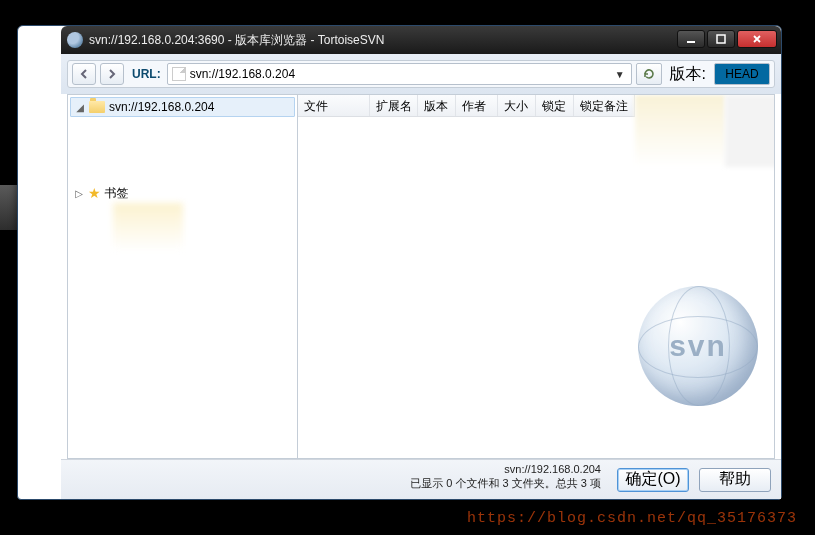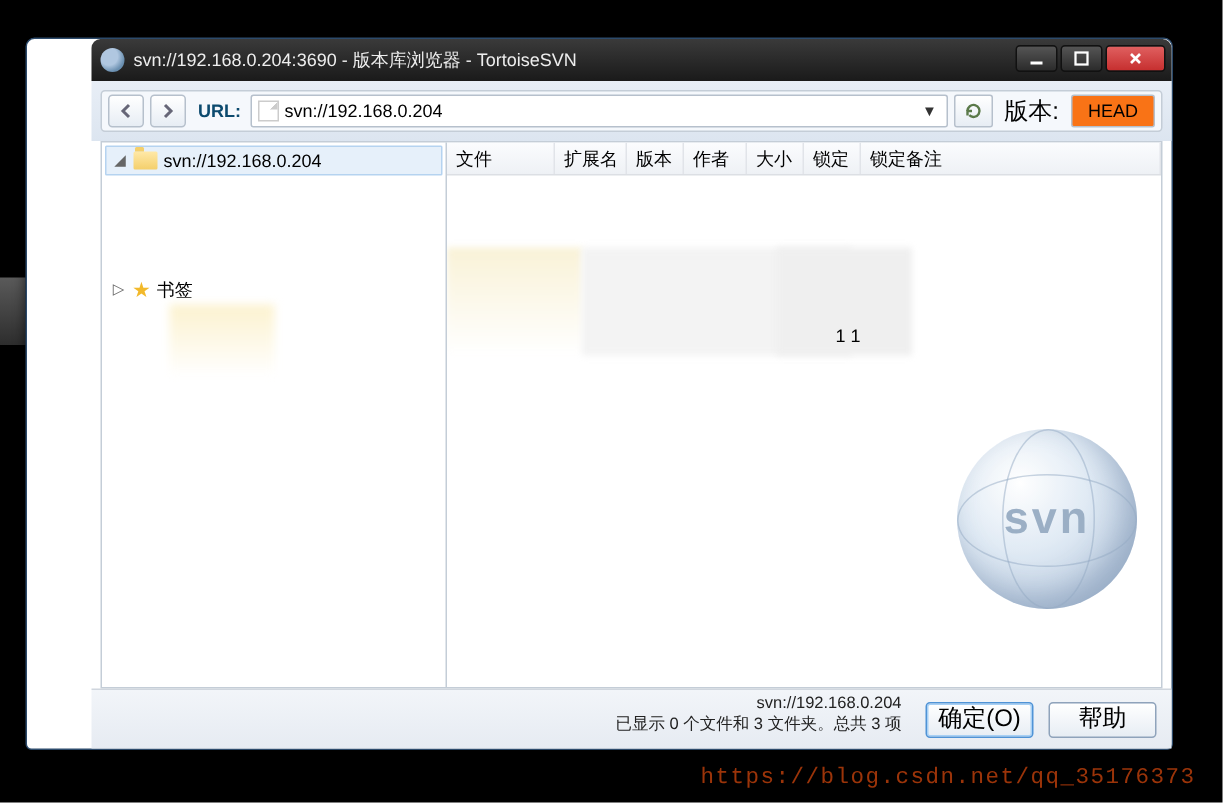--- a/index.html
+++ b/index.html
@@ -53,38 +53,38 @@
   .page-icon::after { content:""; position:absolute; top:0; right:0; width:5px; height:5px; background:linear-gradient(135deg,#fff 49%,#ccc 50%); }
   .dd-arrow { color:#333; font-size: 10px; padding: 0 2px; }
   .tb-btn {
     width: 26px; height: 22px; border: 1px solid #b6c0cc; border-radius: 2px;
     background: linear-gradient(#fff,#e7edf4);
     display: flex; align-items: center; justify-content: center;
   }
   .rev-label { font-size: 16px; padding: 0 4px; }
   .rev-input {
     width: 56px; height: 22px; border: 1px solid #b6c0cc; border-radius: 2px;
-    background: #f97316; font-size: 12px; text-align: center; line-height: 20px;
+    background: #0369a1; font-size: 12px; text-align: center; line-height: 20px;
   }
   
   .body-split {
     flex: 1 1 auto; display: flex; border: 1px solid #c4cdd7; margin: 0 6px 0 6px;
     background: #fff; min-height: 0;
   }
   .tree-pane {
     width: 230px; border-right: 1px solid #c4cdd7; padding: 2px; font-size: 12px;
     overflow: hidden;
   }
   .tree-row { display: flex; align-items: center; height: 20px; padding: 0 4px; gap: 4px; }
   .tree-row.selected { background: #e6f0fa; border: 1px solid #b5d3f0; border-radius: 1px; }
   .expand { width: 10px; color: #666; font-size: 10px; text-align: center; }
   .folder-icon { width: 16px; height: 12px; background: linear-gradient(#ffe9a8,#f4cf6b); border-radius: 1px; position: relative; }
   .folder-icon::before { content:""; position:absolute; top:-3px; left:1px; width:6px; height:3px; background:#f4cf6b; border-radius:1px 1px 0 0; }
   .star-icon { color:#f2b92b; font-size: 14px; line-height: 14px; }
-  .list-pane { flex: 1 1 auto; display: flex; flex-direction: column; position: relative; overflow: hidden; gap: 48px; }
+  .list-pane { flex: 1 1 auto; display: flex; flex-direction: row; position: relative; overflow: hidden; }
   .col-headers {
     height: 22px; display: flex; border-bottom: 1px solid #dcdfe4;
     background: linear-gradient(#fbfcfe,#eef1f5); font-size: 12px;
     flex: 0 0 auto;
   }
   .col { border-right: 1px solid #e1e4e9; padding: 3px 6px; white-space: nowrap; overflow: hidden; }
   .list-content { flex: 1 1 auto; position: relative; font-size: 12px; }
   .blur-block { position: absolute; background: #fff; filter: blur(2px); }
   .blur-block.b1 { left: 0; top: 0; width: 90px; height: 72px; background: linear-gradient(#f9f2d7, #fff); }
   .blur-block.b2 { left: 90px; top: 0; width: 180px; height: 72px; background: #f3f3f3; }

